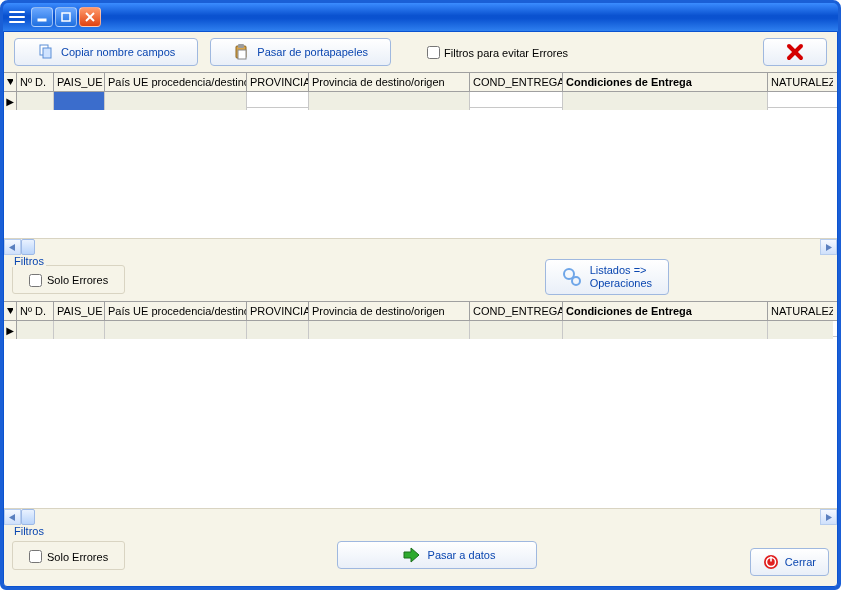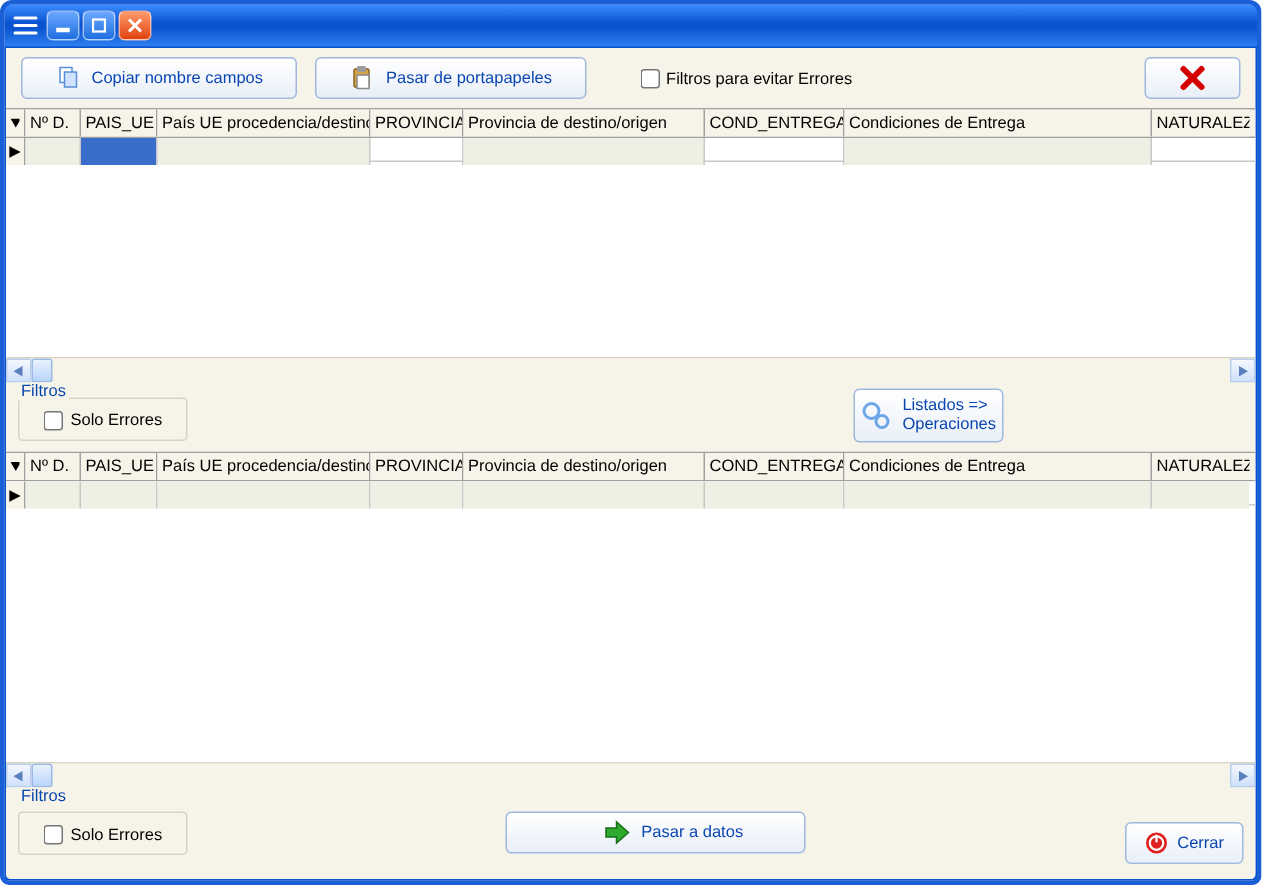--- a/index.html
+++ b/index.html
@@ -89,21 +89,21 @@
   }
   .hcell { background:#f6f4e8; }
   .col-marker { width:13px; background:#f6f4e8; justify-content:center; }
   .col-marker svg { fill:#000; }
   .col-num { width:37px; }
   .col-pais-ue { width:51px; }
   .col-pais-desc { width:142px; }
   .col-prov { width:62px; }
   .col-prov-desc { width:161px; }
   .col-cond { width:93px; }
-  .col-cond-desc { width:205px; }
+  .col-cond-desc { width:205px;font-weight:bold; }
   .col-nat { width:65px; padding-right:0; }
 
   .grid-row { background:#fff; border-bottom:1px solid #c8c8c8; height:16px; }
   .grid-row .rcell { border-right:1px solid #c8c8c8; }
   .grid-row.alt .rcell:nth-child(2n) { background:#efefe3; }
   .sel-cell { background:#3b6dcc !important; }
   .grid-row .col-marker { background:#f6f4e8; border-right:1px solid #a0a0a0; }
   .row-indicator { font-size:10px; }
 
   .grid-body {
@@ -142,21 +142,21 @@
   }
   .filters-strip .group {
     border:1px solid #d9d4c2; border-radius:3px;
     padding:8px 16px 6px 16px; margin-top:6px;
     display:flex; align-items:center; gap:5px;
   }
   .filters-strip .listops-btn {
     margin-left:auto; margin-right:160px; margin-top:2px;
     border:1px solid #9fb8df; border-radius:4px;
     background:linear-gradient(#ffffff,#e9eff8);
-    padding:4px 4px;
+    padding:4px 16px;
     display:flex; align-items:center; gap:8px;
     color:#0a46b0; cursor:pointer;
     text-align:left; line-height:1.2;
   }
 
   
   .bottom-bar {
     display:flex; align-items:center; padding:4px 8px 6px 8px;
     background:#f6f4e8; position:relative;
   }

